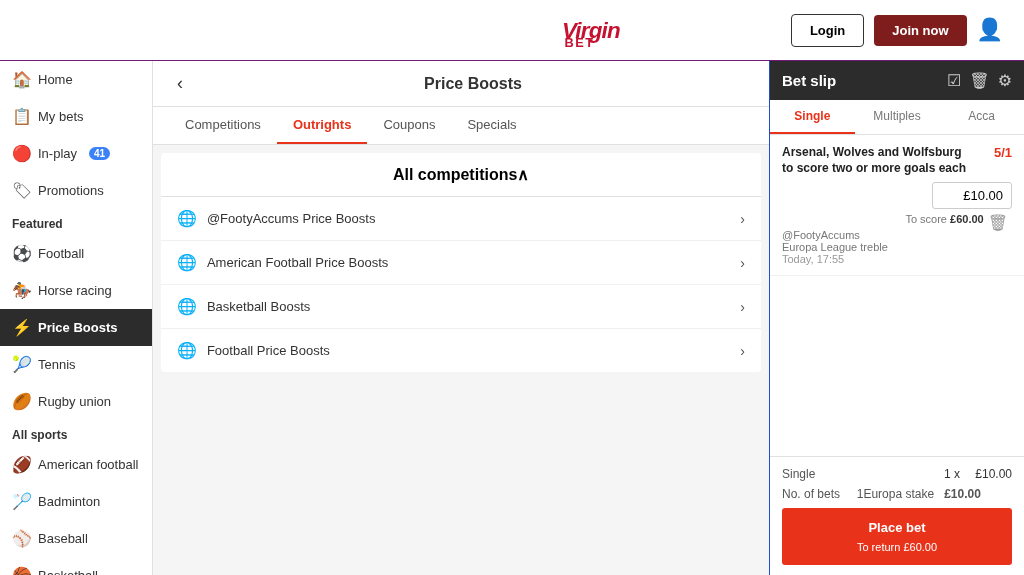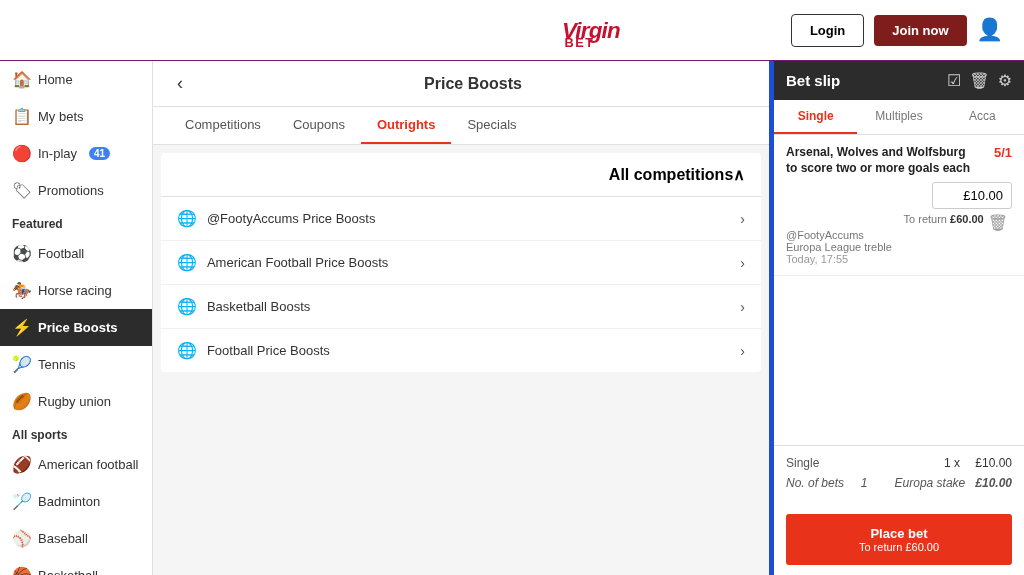--- a/index.html
+++ b/index.html
@@ -148,21 +148,21 @@
     
     .competitions-section {
       background: #fff;
       margin: 8px;
       border-radius: 4px;
       overflow: hidden;
     }
     .competitions-header {
       display: flex;
       align-items: center;
-      justify-content: flex-end;
+      justify-content: center;
       padding: 12px 16px;
       font-size: 16px;
       font-weight: bold;
       border-bottom: 1px solid #e0e0e0;
       cursor: pointer;
     }
     .competition-row {
       display: flex;
       align-items: center;
       padding: 12px 16px;
@@ -172,21 +172,21 @@
     }
     .competition-row:last-child { border-bottom: none; }
     .comp-globe { font-size: 16px; color: #555; }
     .comp-name { flex: 1; font-size: 13px; color: #333; }
     .comp-arrow { color: #555; font-size: 14px; }
 
     
     .bet-slip {
       width: 255px;
       background: #fff;
-      border-left: 5px solid #1d4ed8;
+      border-left: 1px solid #1d4ed8;
       display: flex;
       flex-direction: column;
       flex-shrink: 0;
     }
     .bet-slip-header {
       background: #2c2c2c;
       color: #fff;
       padding: 10px 12px;
       display: flex;
       align-items: center;
@@ -240,35 +240,35 @@
     .bet-delete { cursor: pointer; color: #999; font-size: 16px; padding: 0 4px; }
 
     .bet-slip-footer {
       margin-top: auto;
       border-top: 1px solid #e0e0e0;
       padding: 10px 12px;
     }
     .bet-summary { display: flex; align-items: center; justify-content: space-between; margin-bottom: 6px; }
     .bet-summary-label { font-size: 12px; color: #555; }
     .bet-summary-value { font-size: 12px; color: #333; display: flex; align-items: center; gap: 6px; }
-    .bet-totals { display: flex; justify-content: space-between; font-size: 12px; color: #555; margin-bottom: 24px; font-style: italic; }
+    .bet-totals { display: flex; justify-content: flex-start; font-size: 12px; color: #555; margin-bottom: 7px; }
     .btn-place-bet {
       background: #e8321a;
       color: #fff;
       border: none;
       padding: 12px;
       width: 100%;
       font-size: 13px;
       font-weight: bold;
       cursor: pointer;
       border-radius: 3px;
       display: flex;
       flex-direction: column;
       align-items: center;
-      gap: 0;
+      gap: 6px;
     }
     .btn-place-bet-sub { font-size: 11px; font-weight: normal; }
 
     
     .logo-svg { width: 80px; height: 36px; }
   </style>
 </head>
 <body>
 
 <div class="header">
@@ -350,22 +350,22 @@
 
   </div>
 
   <div class="content-area">
     <div class="content-header">
       <button class="back-btn">‹</button>
       <span class="content-title">Price Boosts</span>
     </div>
     <div class="content-tabs">
       <div class="content-tab">Competitions</div>
+      <div class="content-tab active">Outrights</div>
       <div class="content-tab">Coupons</div>
-      <div class="content-tab active">Outrights</div>
       <div class="content-tab">Specials</div>
     </div>
 
     <div class="competitions-section">
       <div class="competitions-header">
         <span>All competitions</span>
         <span>∧</span>
       </div>
       <div class="competition-row">
         <span class="comp-globe">🌐</span>
@@ -407,21 +407,21 @@
 
     <div class="bet-item">
       <div class="bet-item-header">
         <span class="bet-desc">Arsenal, Wolves and Wolfsburg to score two or more goals each</span>
         <span class="bet-odds">5/1</span>
       </div>
       <div class="bet-input-row">
         <input type="text" class="bet-input" value="£10.00" style="">
       </div>
       <div class="bet-return">
-        <span>To return</span>&nbsp;<strong>£60.00</strong>
+        <span>To score</span>&nbsp;<strong>£60.00</strong>
         <span class="bet-delete" style="float:right;">🗑</span>
       </div>
       <div class="bet-source">
         <span>@FootyAccums</span><br>
         <span>Europa League treble</span><br>
         <span class="bet-date">Today, 17:55</span>
       </div>
     </div>
 
     <div style="flex:1"></div>

